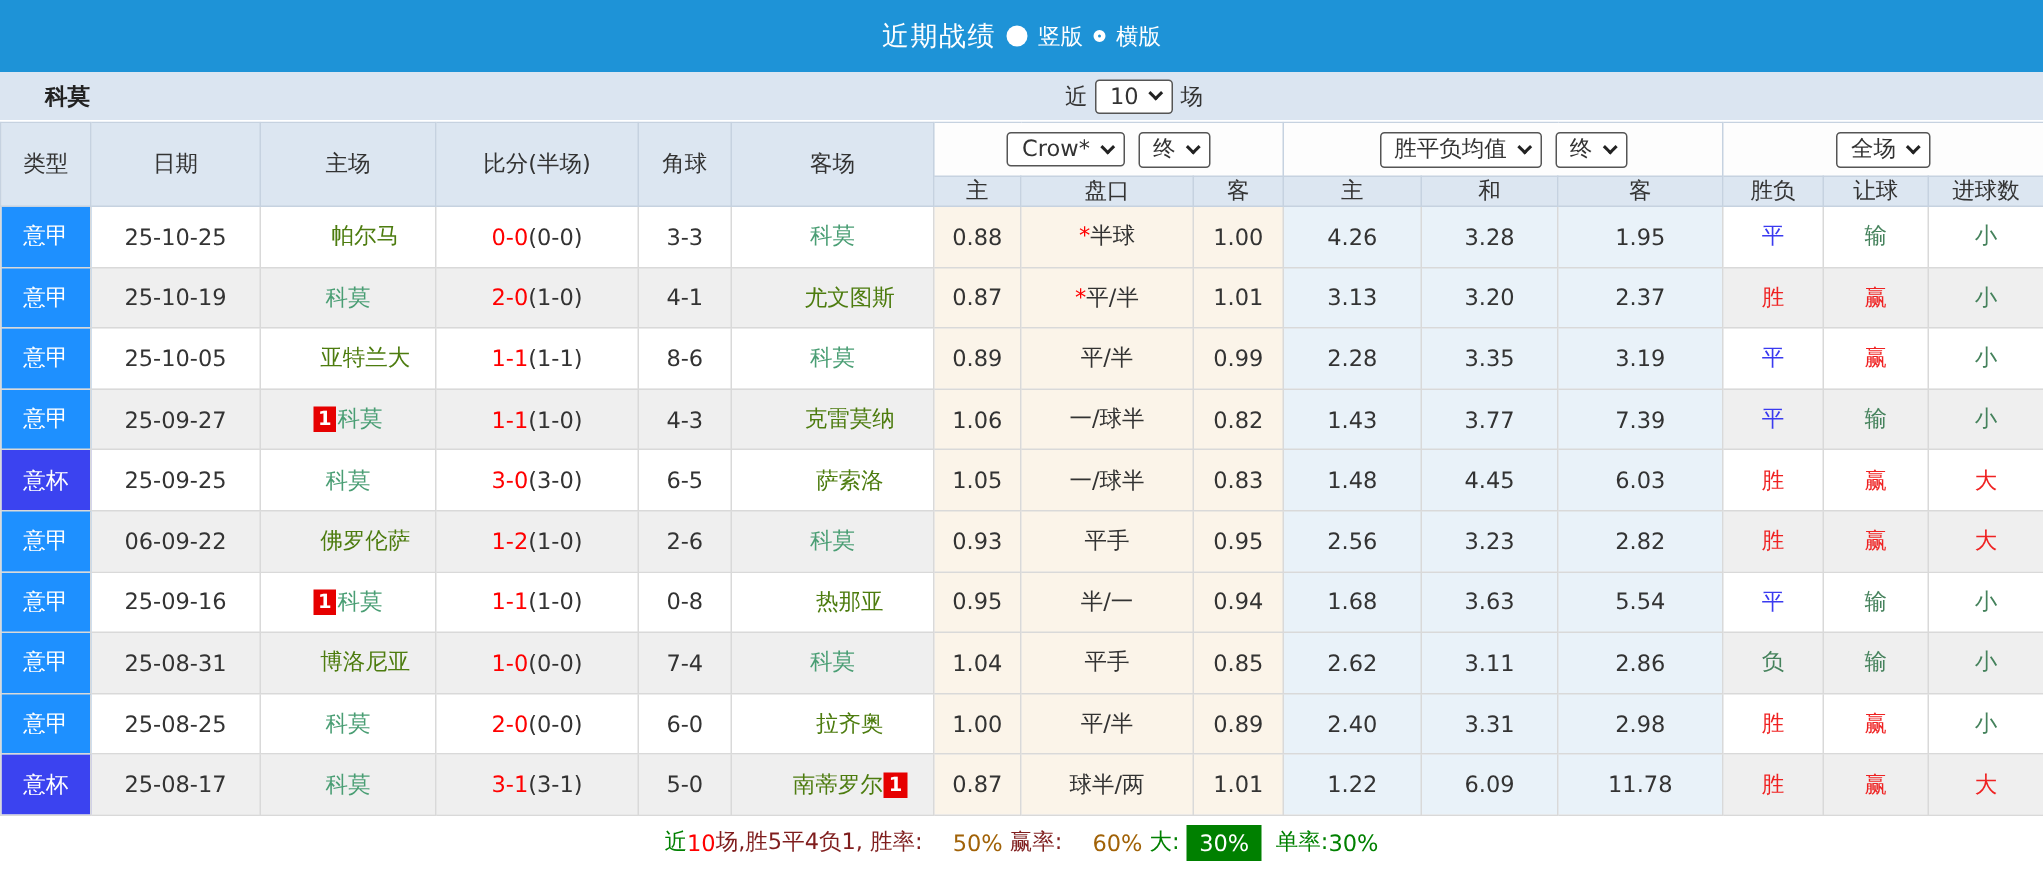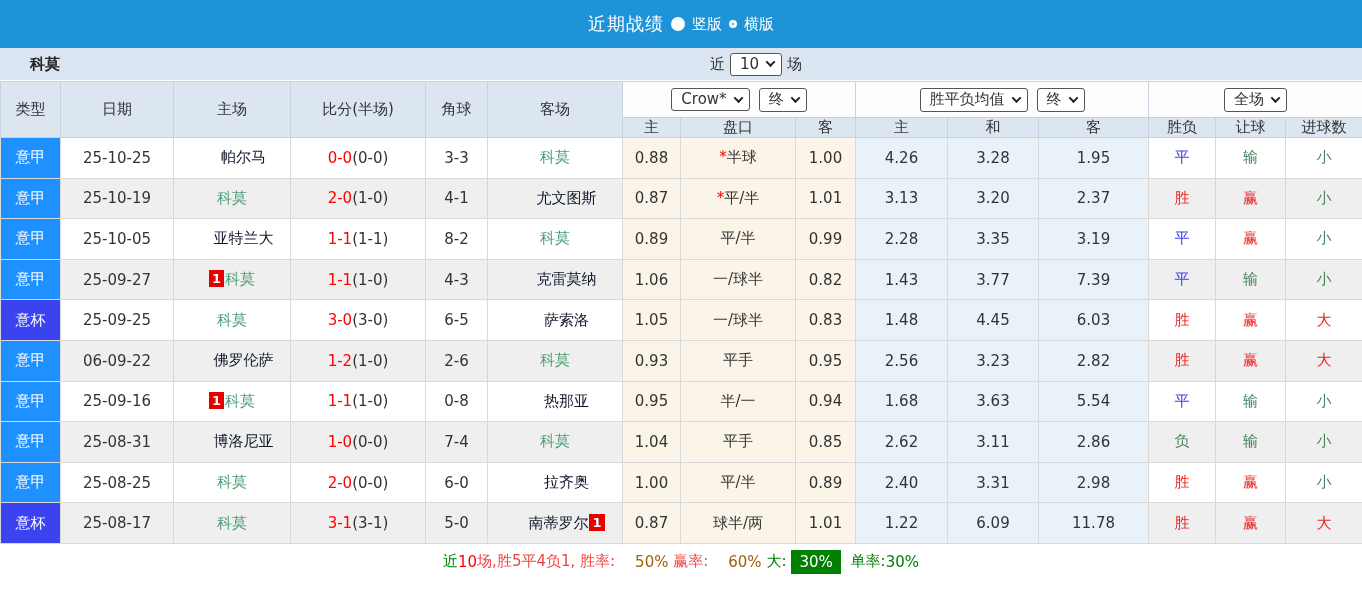--- a/index.html
+++ b/index.html
@@ -45,29 +45,29 @@
   thead tr.subrow th{ height:20px; font-size:15px; }
   .selwrap{ display:flex; align-items:center; justify-content:center; gap:9px; }
   tbody td{ height:40.6px; }
   tbody tr:nth-child(even) td{ background:#efefef; }
   tbody tr:nth-child(odd) td{ background:#fff; }
   tbody td.type-league{ background:#1e90ff !important; color:#fff; }
   tbody td.type-cup{ background:#3b43f0 !important; color:#fff; }
   tbody td.ah-col{ background:#fbf4e9 !important; }
   tbody td.eu-col{ background:#e9f2f9 !important; }
   .c-red{ color:#ef2222; } .c-blue{ color:#3a3af0; } .c-green{ color:#45825c; }
-  .c-black{ color:#0f172a;margin-left:23px; } .c-team{ color:#4a9e74; } .c-score{ color:#f00;text-align:center; }
+  .c-black{ color:#4d7c0f;margin-left:23px; } .c-team{ color:#4a9e74; } .c-score{ color:#f00;text-align:center; }
   .half{ color:#333; }
   .badge{ display:inline-block; background:#e60000; color:#fff; font-size:13px; font-weight:bold;
     line-height:17px; padding:0 3px; vertical-align:1px; }
   .badge.left{ margin-right:1px; } .badge.right{ margin-left:1px; }
   
   .summary{ height:36px; display:flex; align-items:center; justify-content:center; font-size:15px; background:#fff; }
   .summary span{ white-space:pre; }
-  .s-green{ color:#008000; } .s-red{ color:#f00; } .s-blue{ color:#a16207;margin-left:20px; } .s-black{ color:#ef4444; }
+  .s-green{ color:#008000; } .s-red{ color:#f00; } .s-blue{ color:#a16207;margin-left:20px; } .s-black{ color:#7f1d1d; }
   .s-bigbadge{ background:#008000; color:#fff; padding:3px 8px; margin:0 5px; }
 </style>
 </head>
 <body>
 
 <div class="titlebar">
   <span class="title">近期战绩</span>
   <span class="radio-sel"></span>
   <span class="rlabel">竖版</span>
   <span class="radio-unsel"></span>
@@ -190,21 +190,21 @@
         <td class="eu-col">2.37</td>
         <td class="c-red">胜</td>
         <td class="c-red">赢</td>
         <td class="c-green">小</td>
       </tr>
       <tr>
         <td class="type-league">意甲</td>
         <td>25-10-05</td>
         <td><span class="c-black">亚特兰大</span></td>
         <td><span class="c-score">1-1</span><span class="half">(1-1)</span></td>
-        <td>8-2</td>
+        <td>8-6</td>
         <td><span class="c-team">科莫</span></td>
         <td class="ah-col">0.89</td>
         <td class="ah-col"><span>平/半</span></td>
         <td class="ah-col">0.99</td>
         <td class="eu-col">2.28</td>
         <td class="eu-col">3.35</td>
         <td class="eu-col">3.19</td>
         <td class="c-blue">平</td>
         <td class="c-red">赢</td>
         <td class="c-green">小</td>

